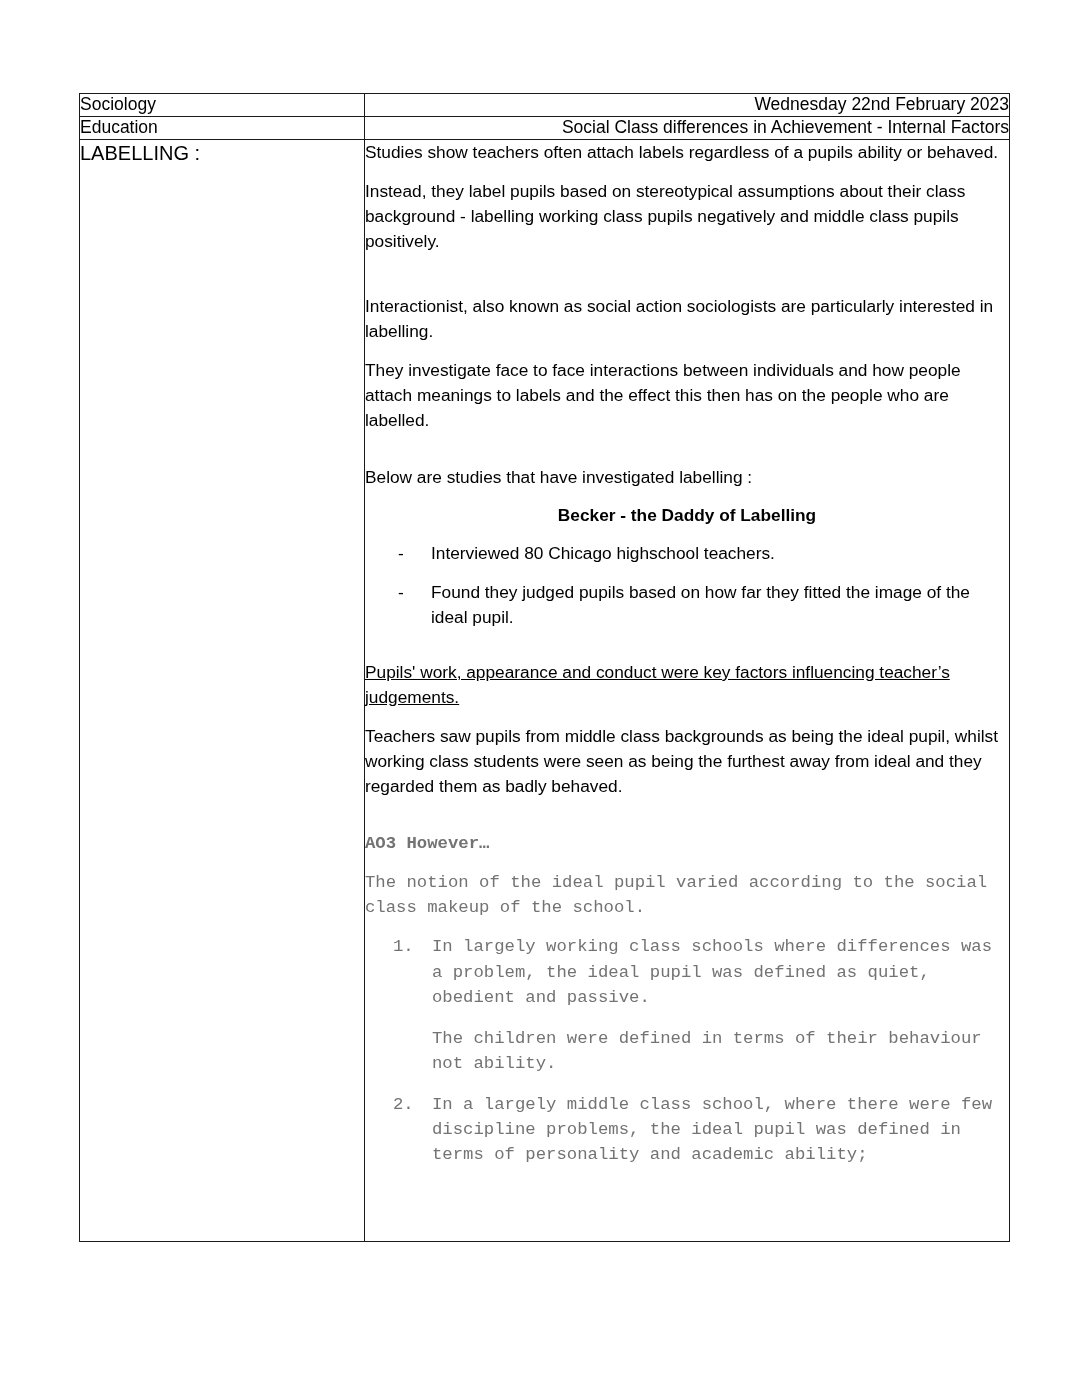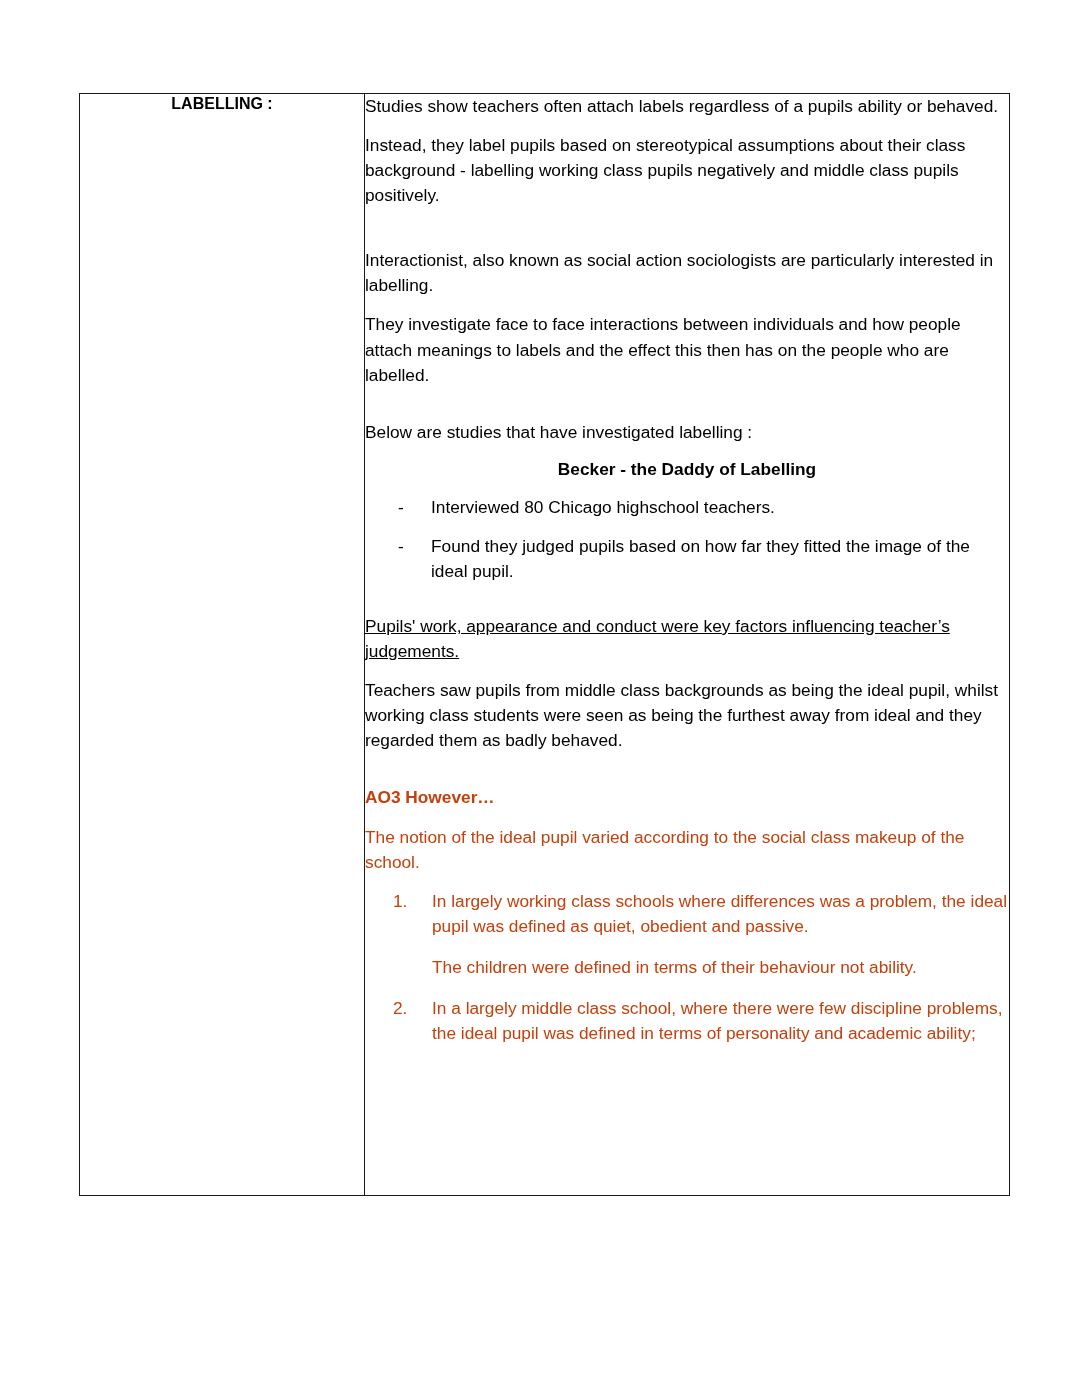--- a/index.html
+++ b/index.html
@@ -51,24 +51,23 @@
     padding: 11px 11px 11px 12px;
     font-size: 17.5px;
     line-height: 1.25;
     text-align: right;
     height: 21px;
   }
 
   
   .cell-section-label {
     padding: 14px 12px 12px 11px;
-    font-size: 16px;
-    font-weight: bold;
+    font-size: 20px;
+    font-weight: normal;
     line-height: 1.3;
-    text-align: center;
   }
   .cell-content {
     padding: 14px 12px 14px 12px;
     font-size: 17.3px;
     line-height: 1.45;
     height: 1101px;
   }
 
   .para {
     margin: 0 0 14px 0;
@@ -102,21 +101,22 @@
   }
   .dash-list li:last-child { margin-bottom: 0; }
   .dash-list li .marker {
     position: absolute;
     left: 33px;
     top: 0;
   }
 
   
   .ao3 {
-    color: #c2410c;
+    color: #737373;
+    font-family: Liberation Mono, monospace;
   }
   .ao3-head {
     font-weight: bold;
     margin: 0 0 14px 0;
     font-size: 17.3px;
   }
   .num-list {
     list-style: none;
     margin: 0;
     padding: 0;
@@ -140,20 +140,28 @@
 <body>
 
 <div class="page">
 
   <table class="note-table">
     <colgroup>
       <col class="col-label">
       <col class="col-body">
     </colgroup>
     <tbody>
+      <tr>
+        <td class="cell-subject">Sociology</td>
+        <td class="cell-date">Wednesday 22nd February 2023</td>
+      </tr>
+      <tr>
+        <td class="cell-topic">Education</td>
+        <td class="cell-title">Social Class differences in Achievement - Internal Factors</td>
+      </tr>
       <tr>
         <td class="cell-section-label">LABELLING :</td>
         <td class="cell-content">
 
           <p class="para">Studies show teachers often attach labels regardless of a pupils ability or behaved.</p>
 
           <p class="para">Instead, they label pupils based on stereotypical assumptions about their class background - labelling working class pupils negatively and middle class pupils positively.</p>
 
           <div class="spacer-lg"></div>
 

